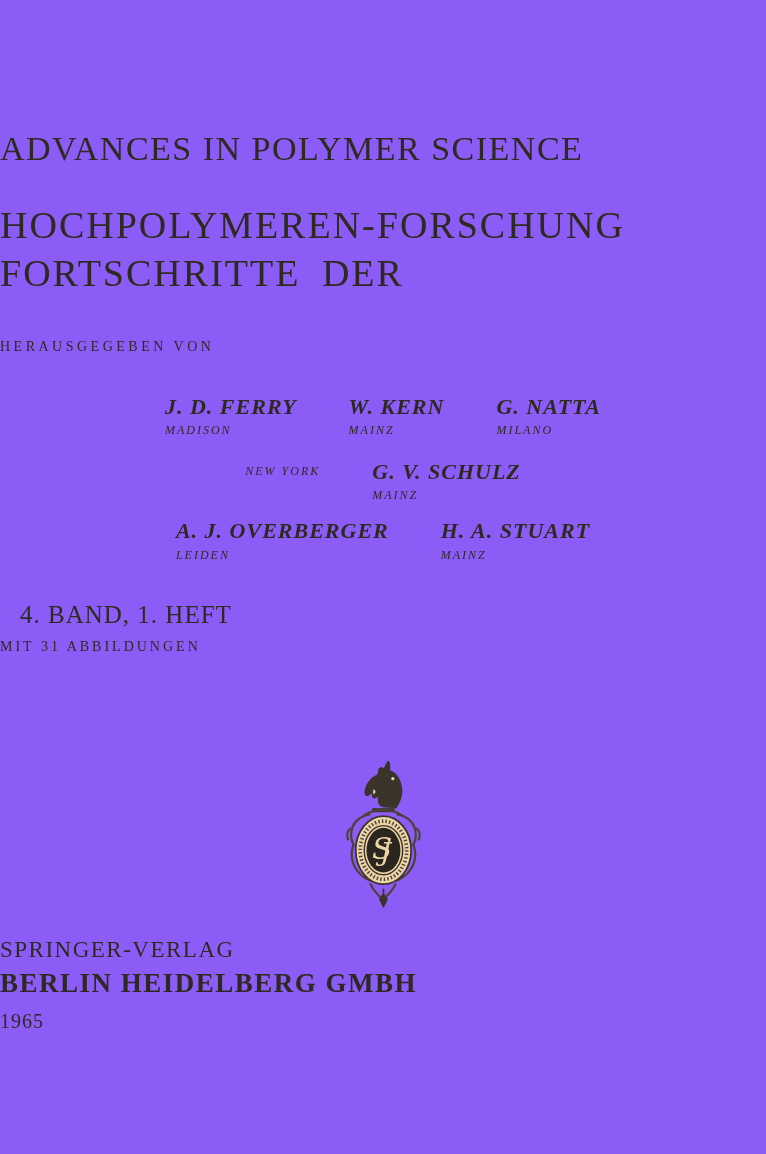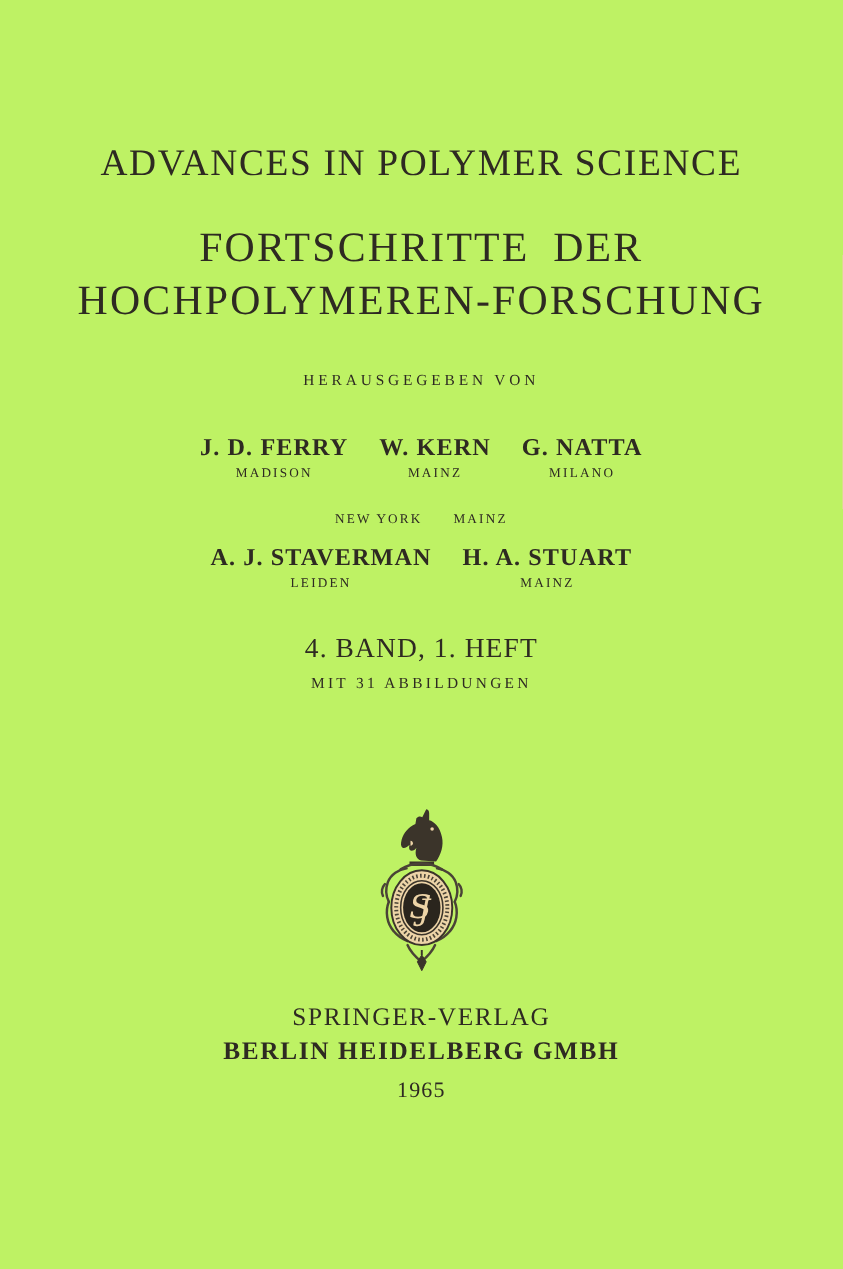--- a/index.html
+++ b/index.html
@@ -1,21 +1,21 @@
 <!DOCTYPE html>
 <html><head>
 <meta charset="utf-8">
 <style>
   html,body{margin:0;padding:0;background:#edd4a7;}
   .page{
     width:766px;height:1154px;
-    background:#bef264;
+    background:#8b5cf6;
     color:#2e2a22;
     font-family:"Liberation Serif", serif;
-    text-align:center;
+    text-align:left;
     overflow:hidden;
     position:relative;
     margin:0 auto;
   }
   .title-en{
     margin:132px 0 0 0;
     font-size:34px;
     font-weight:normal;
     letter-spacing:1.5px;
     line-height:1;
@@ -32,80 +32,82 @@
   .edited-by{
     margin-top:42px;
     font-size:14px;
     letter-spacing:3.5px;
     font-weight:500;
   }
   .editor-row{
     display:flex;
     justify-content:center;
     align-items:flex-start;
-    gap:28px;
+    gap:52px;
+    font-style:italic;
   }
   .row-1{margin-top:40px;}
   .row-2{margin-top:22px;}
   .row-3{margin-top:16px;}
   .editor-name{
     font-size:22px;
     font-weight:bold;
     letter-spacing:1px;
     line-height:1.1;
   }
   .editor-loc{
     font-size:12px;
     letter-spacing:2px;
     margin-top:4px;
   }
   .band-heft{
     margin-top:38px;
     font-size:25px;
     letter-spacing:1px;
+    padding-left:20px;
   }
   .abbildungen{
     margin-top:10px;
     font-size:14px;
     letter-spacing:3px;
   }
   .logo-wrap{
     margin-top:104px;
     height:152px;
     display:flex;
     justify-content:center;
   }
   .pub-name{
     margin-top:26px;
     font-size:23px;
     font-weight:normal;
     letter-spacing:1.5px;
   }
   .pub-city{
     margin-top:5px;
-    font-size:23px;
+    font-size:27px;
     font-weight:bold;
     letter-spacing:1.5px;
   }
   .pub-year{
     margin-top:11px;
     font-size:20px;
     letter-spacing:1px;
   }
 </style>
 </head>
 <body>
 
 <div class="page">
 
   <h1 class="title-en">ADVANCES IN POLYMER SCIENCE</h1>
 
   <h2 class="title-de">
+    <span>HOCHPOLYMEREN-FORSCHUNG</span>
     <span>FORTSCHRITTE DER</span>
-    <span>HOCHPOLYMEREN-FORSCHUNG</span>
   </h2>
 
   <div class="edited-by">HERAUSGEGEBEN VON</div>
 
   <div class="editor-row row-1">
     <div class="editor">
       <div class="editor-name">J. D. FERRY</div>
       <div class="editor-loc">MADISON</div>
     </div>
     <div class="editor">
@@ -116,27 +118,28 @@
       <div class="editor-name">G. NATTA</div>
       <div class="editor-loc">MILANO</div>
     </div>
   </div>
 
   <div class="editor-row row-2">
     <div class="editor">
       <div class="editor-loc">NEW YORK</div>
     </div>
     <div class="editor">
+      <div class="editor-name">G. V. SCHULZ</div>
       <div class="editor-loc">MAINZ</div>
     </div>
   </div>
 
   <div class="editor-row row-3">
     <div class="editor">
-      <div class="editor-name">A. J. STAVERMAN</div>
+      <div class="editor-name">A. J. OVERBERGER</div>
       <div class="editor-loc">LEIDEN</div>
     </div>
     <div class="editor">
       <div class="editor-name">H. A. STUART</div>
       <div class="editor-loc">MAINZ</div>
     </div>
   </div>
 
   <div class="band-heft">4. BAND, 1. HEFT</div>
 

